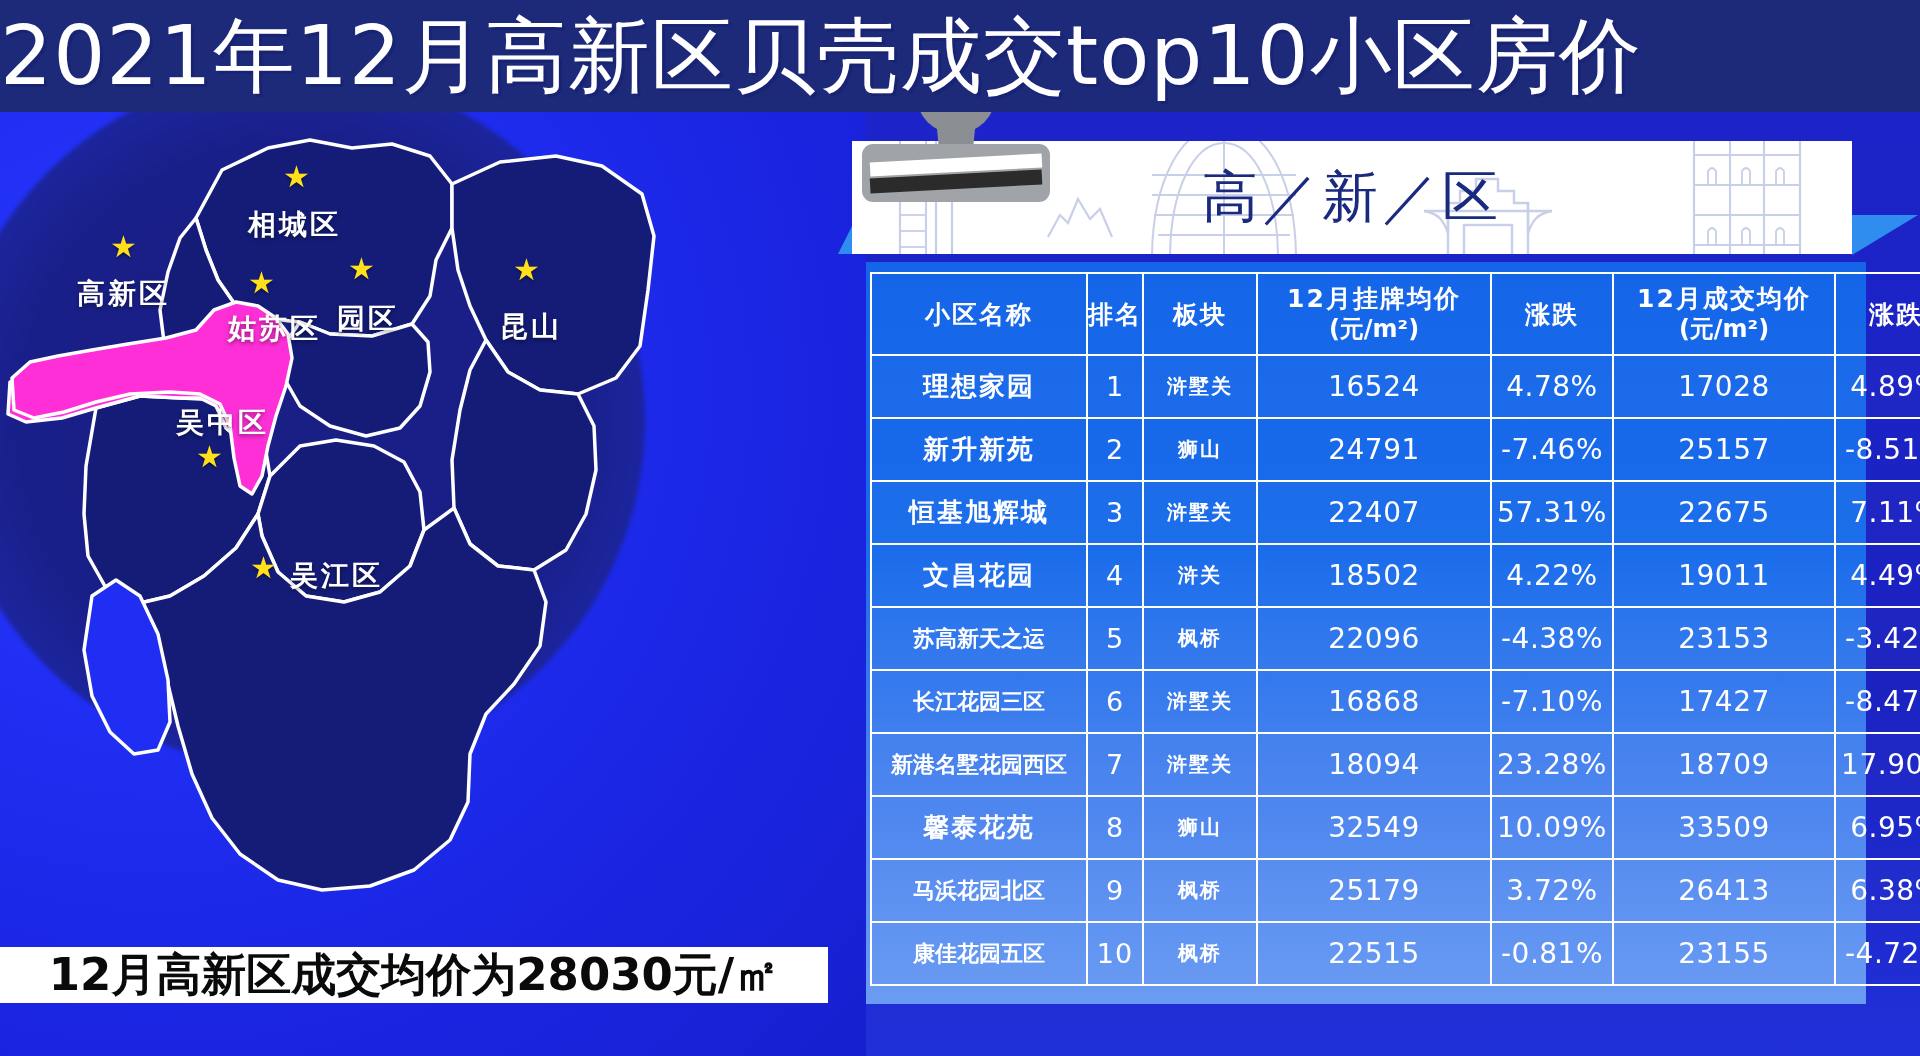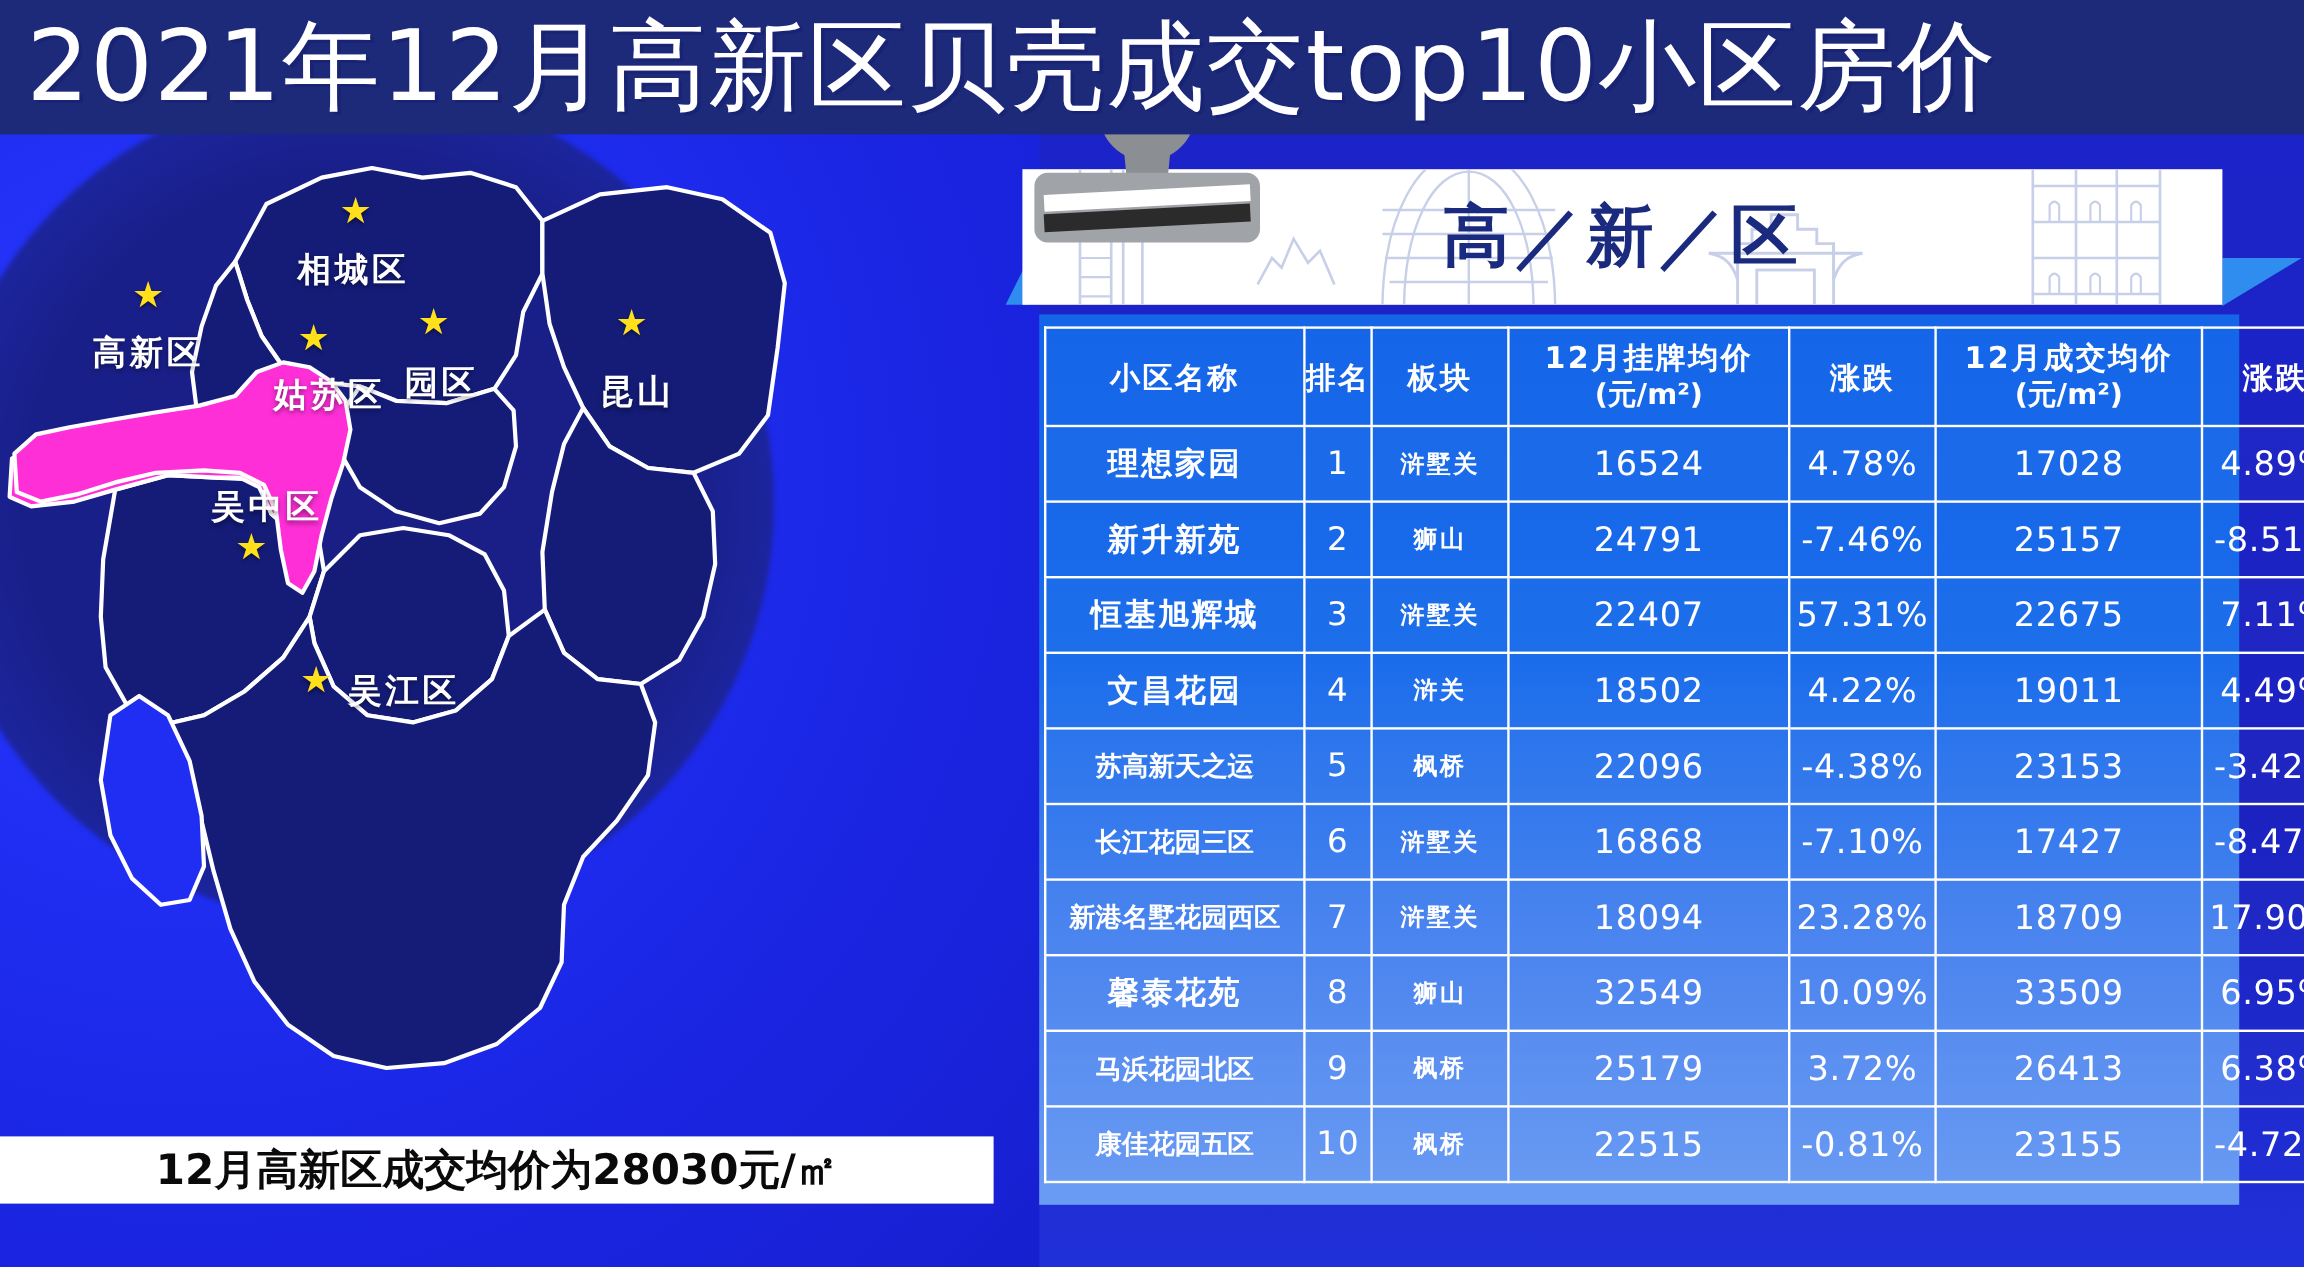--- a/index.html
+++ b/index.html
@@ -29,21 +29,20 @@
     display:flex; align-items:center; overflow:hidden;
     z-index:30;
   }
   #header-title{
     color:#ffffff;
     font-size:82px;
     line-height:88px;
     letter-spacing:1px;
     white-space:nowrap;
     font-weight:400;
-    padding-left:22px;
     font-family:"DejaVu Sans","Liberation Sans",sans-serif;
     text-shadow:3px 3px 0 rgba(20,30,110,.55);
   }
 
   
   #map-panel{
     position:absolute; left:0; top:110px; width:866px; height:946px;
     overflow:hidden; z-index:10;
   }
   #map-glow{
@@ -75,39 +74,39 @@
 
   
   #caption-bar{
     position:absolute; left:0; top:947px; width:828px; height:56px;
     background:#ffffff;
     display:flex; align-items:center; justify-content:center;
     z-index:20;
   }
   #caption-text{
     color:#0a0a0a;
-    font-size:35px;
+    font-size:45px;
     font-weight:bold;
     letter-spacing:0px;
     white-space:nowrap;
     font-family:"DejaVu Sans","Liberation Sans",sans-serif;
   }
 
   
   #banner{
     position:absolute; left:852px; top:141px; width:1000px; height:113px;
     background:#ffffff; z-index:22; overflow:hidden;
   }
   #banner-art{ position:absolute; left:0; top:0; }
   #banner-title{
     position:absolute; left:0; top:0; width:1000px; height:113px;
     display:flex; align-items:center; justify-content:center;
     color:#1a2a7e;
     font-size:56px;
-    font-weight:bold;
+    font-weight:normal;
     letter-spacing:4px;
     white-space:nowrap;
     font-family:"DejaVu Sans","Liberation Sans",sans-serif;
     z-index:3;
   }
   #banner-tri{
     position:absolute; left:1852px; top:215px;
     width:0;height:0;
     border-left:66px solid #2f8df0;
     border-bottom:40px solid transparent;

